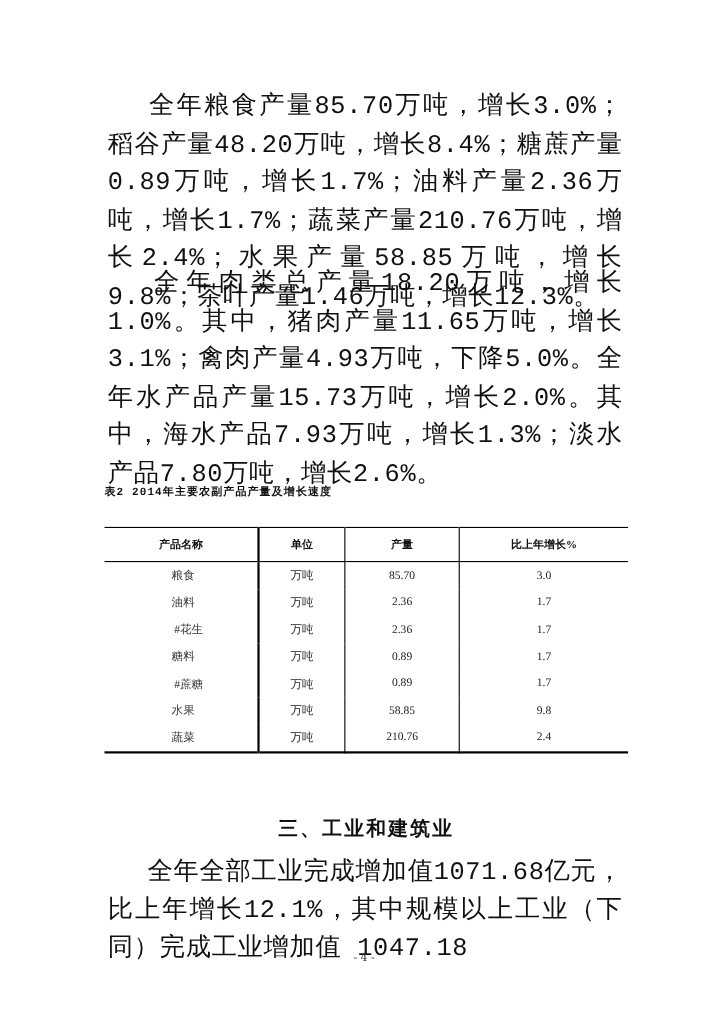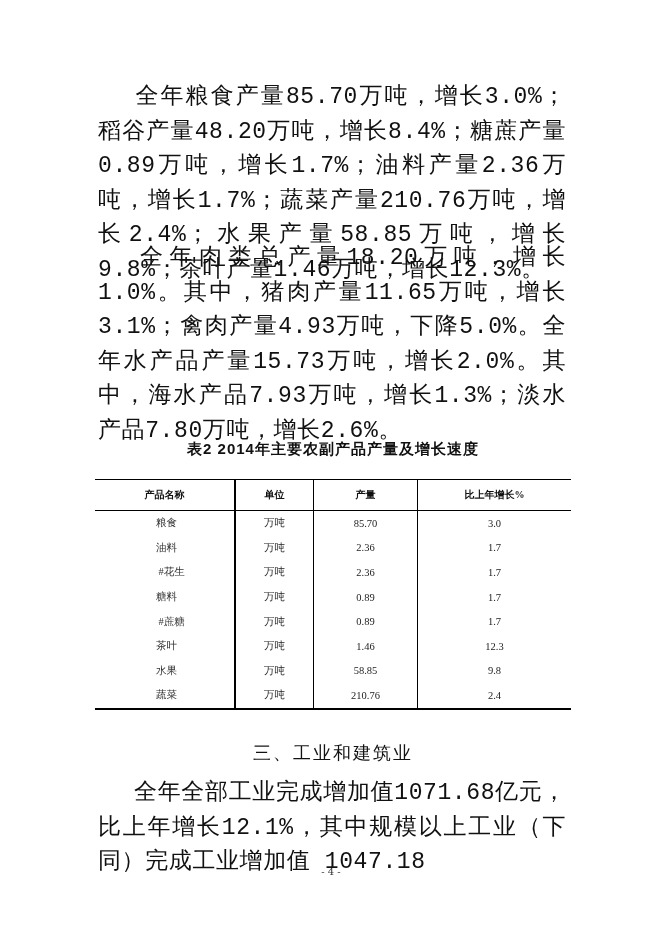--- a/index.html
+++ b/index.html
@@ -8,42 +8,42 @@
     .para {
       position: absolute; left: 98px; width: 468px;
       font-family: Liberation Mono, monospace; font-size: 23px;
       line-height: 34.5px; text-align: justify; letter-spacing: 0.6px;
     }
     .para .indent { display: inline-block; width: 36px; }
     .p1 { top: 80px; }
     .p2 { top: 241px; }
     .table-title {
       position: absolute; left: 95px; width: 476px; top: 440px;
-      text-align: center; font-family: Liberation Sans, sans-serif;
-      font-weight: bold; font-size: 15px; letter-spacing: 1px;
+      text-align: left; font-family: Liberation Mono, monospace;
+      font-weight: bold; font-size: 10px; letter-spacing: 1px;
     }
     table.data {
       position: absolute; left: 95px; top: 479px; width: 476px;
       border-collapse: collapse; font-family: Liberation Serif, serif; font-size: 10.5px;
       border-top: 1.5px solid #000; border-bottom: 2.5px solid #000;
     }
     table.data th {
       height: 30px; font-weight: bold; font-size: 10px; text-align: center;
       border-bottom: 1px solid #000; padding: 0;
     }
     table.data td { height: 24.6px; padding: 0; text-align: center; color: #222; }
     table.data td.name { text-align: center; padding-left: 4px; color: #333; }
     table.data td.name.sub { padding-left: 14px; }
     .c1 { width: 125px; border-right: 2.5px solid #000; }
     .c2 { width: 77px; border-right: 1px solid #000; }
     .c3 { width: 103px; border-right: 1px solid #000; }
     .c4 { width: auto; }
     .section-heading {
       position: absolute; left: 95px; width: 476px; top: 741px;
-      text-align: center; font-family: "DejaVu Sans", sans-serif; font-weight: normal;
+      text-align: center; font-family: "DejaVu Sans", sans-serif; font-weight: bold;
       font-size: 18px; letter-spacing: 2px;
     }
     .p3 { top: 776px; }
     .page-number {
       position: absolute; left: 0; width: 662px; top: 866px; text-align: center;
       font-family: "DejaVu Serif", serif; font-size: 10px; color: #333;
     }
   </style>
 </head>
 <body>
@@ -94,26 +94,20 @@
         <td class="c3">0.89</td>
         <td class="c4">1.7</td>
       </tr>
       <tr>
         <td class="c1 name sub">#蔗糖</td>
         <td class="c2">万吨</td>
         <td class="c3">0.89</td>
         <td class="c4">1.7</td>
       </tr>
       <tr>
-        <td class="c1 name">茶叶</td>
-        <td class="c2">万吨</td>
-        <td class="c3">1.46</td>
-        <td class="c4">12.3</td>
-      </tr>
-      <tr>
         <td class="c1 name">水果</td>
         <td class="c2">万吨</td>
         <td class="c3">58.85</td>
         <td class="c4">9.8</td>
       </tr>
       <tr>
         <td class="c1 name">蔬菜</td>
         <td class="c2">万吨</td>
         <td class="c3">210.76</td>
         <td class="c4">2.4</td>

